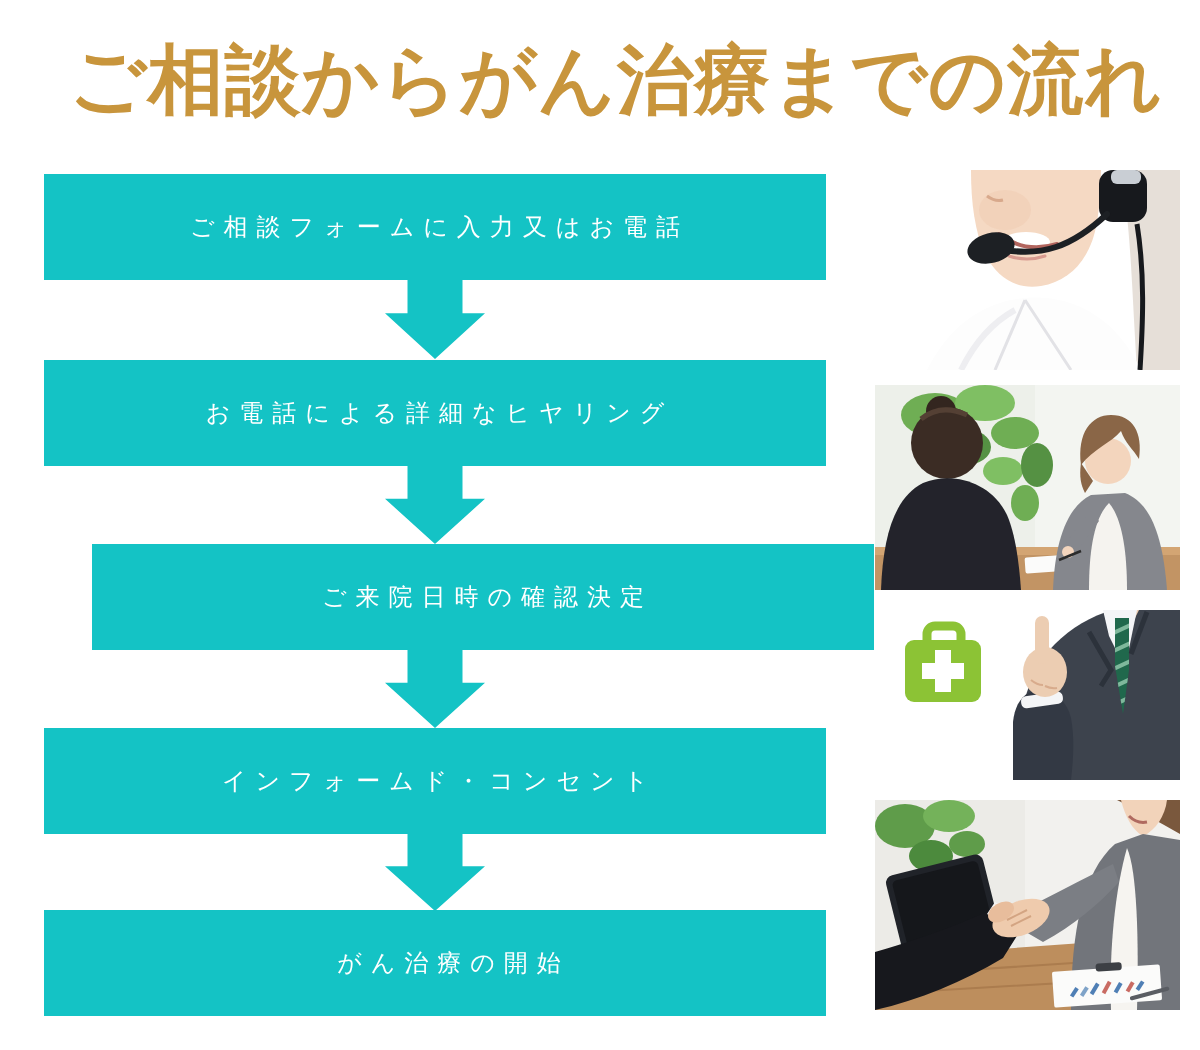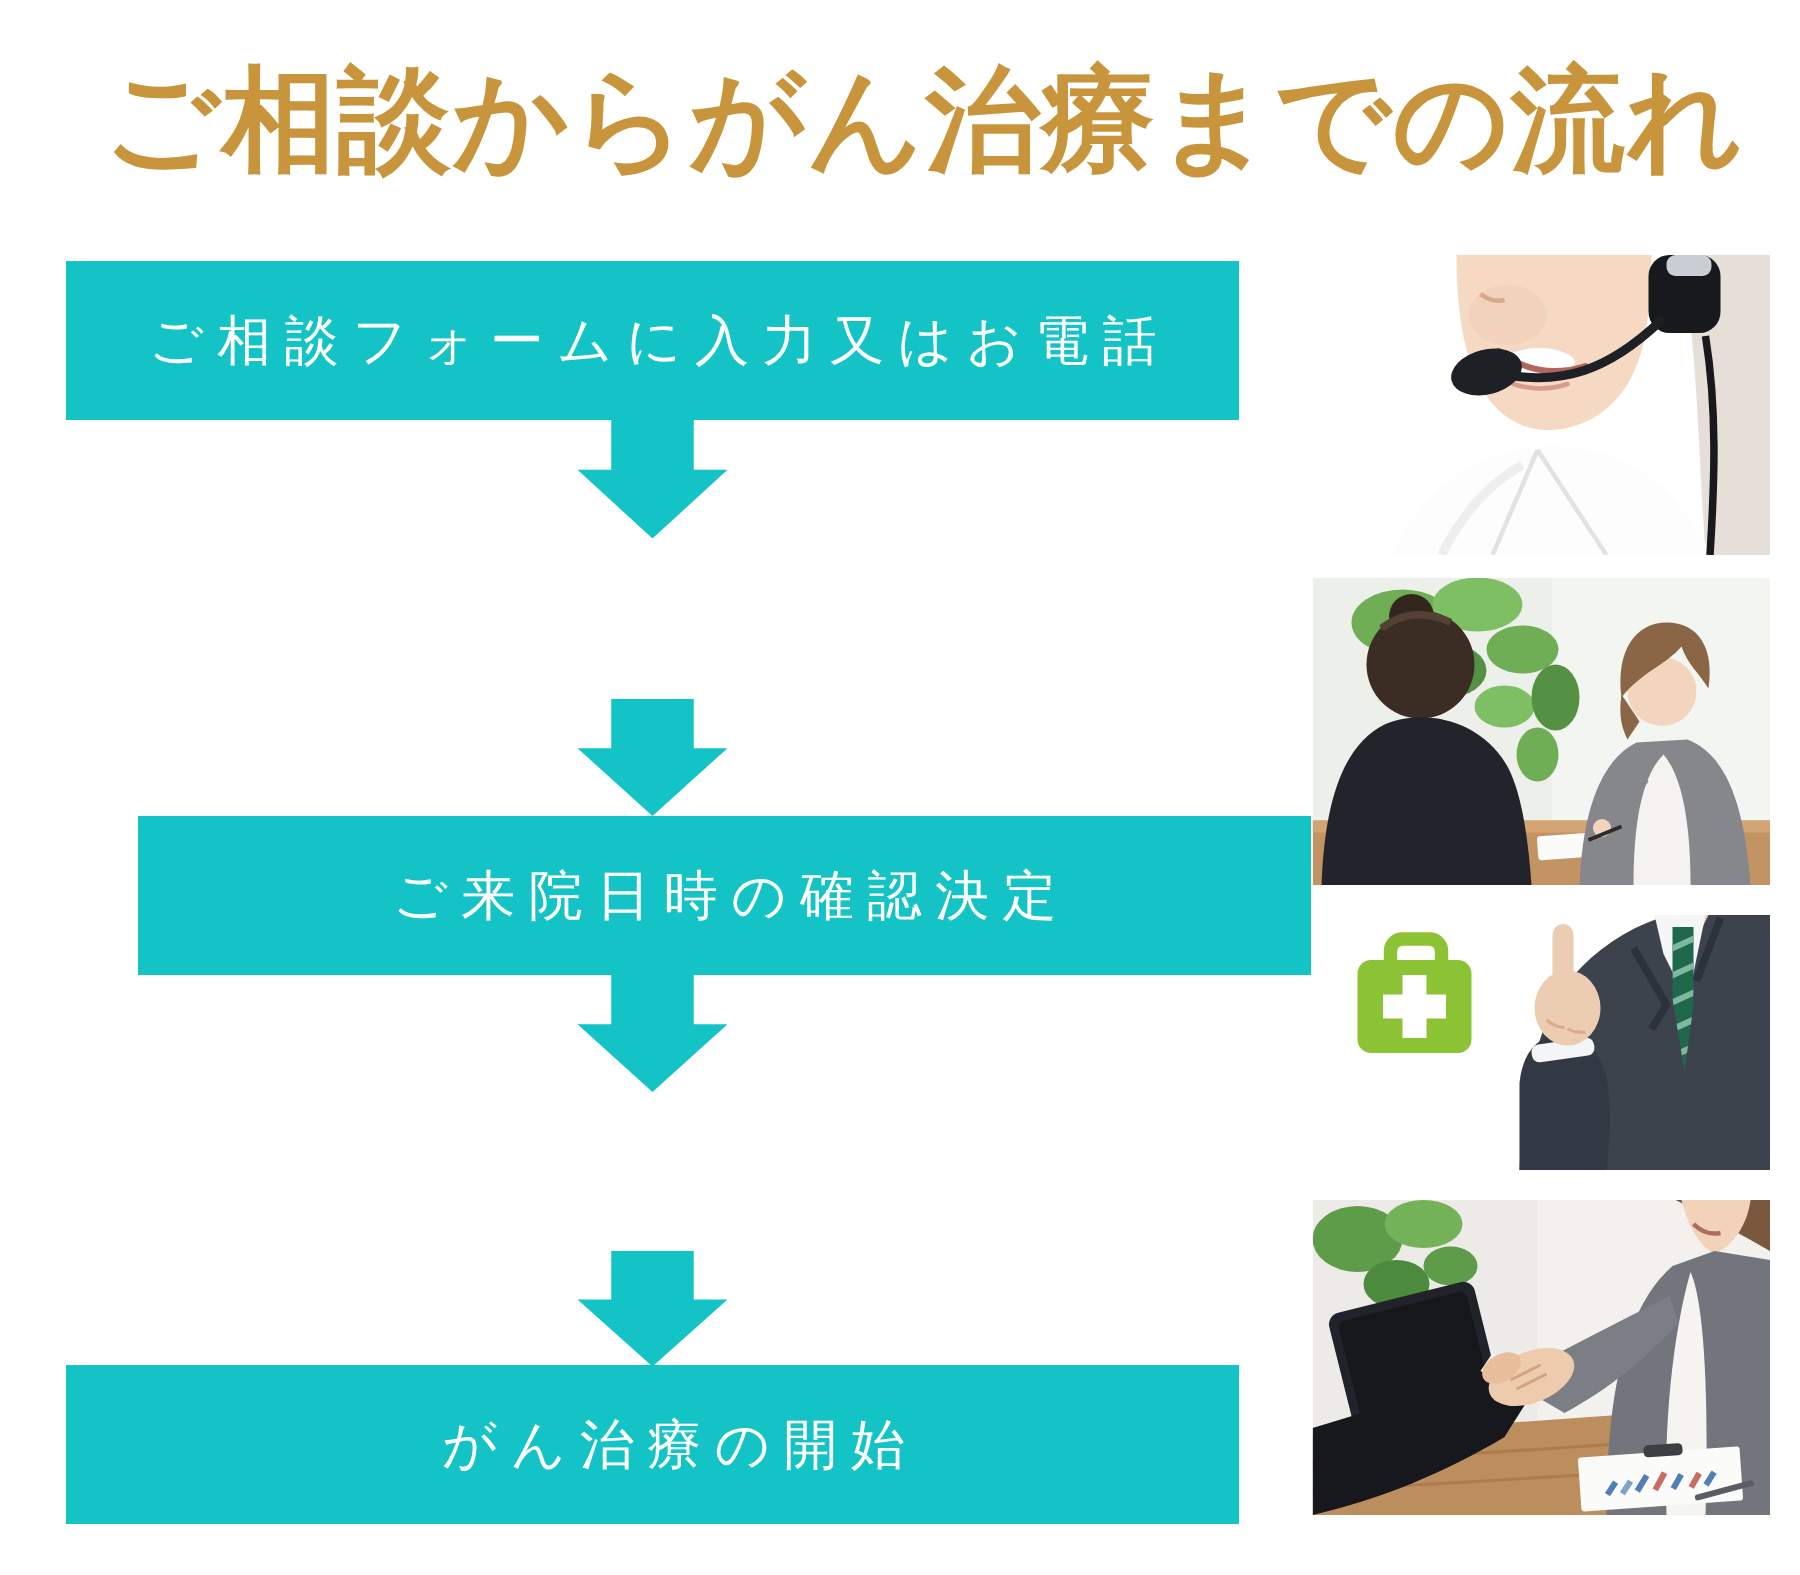--- a/index.html
+++ b/index.html
@@ -10,21 +10,21 @@
   }
   .title{
     position:absolute;top:16px;left:0;width:1200px;margin:16px;
     text-align:center;font-family:"DejaVu Serif","Liberation Serif",serif;
     font-weight:700;font-size:76px;line-height:1.25;letter-spacing:1px;
     color:#c8953c;white-space:nowrap;
   }
   .step{
     position:absolute;left:44px;width:782px;height:106px;
     background:#14c3c5;color:#ffffff;display:flex;align-items:center;justify-content:center;
-    font-size:36px;letter-spacing:9px;padding-left:9px;box-sizing:border-box;white-space:nowrap;
+    font-size:24px;letter-spacing:9px;padding-left:9px;box-sizing:border-box;white-space:nowrap;
   }
   .step-1{top:174px;} .step-2{top:360px;} .step-3{top:544px;margin-left:48px;} .step-4{top:728px;} .step-5{top:910px;padding-left:37px;}
   .arrow{
     position:absolute;left:385px;width:100px;background:#14c3c5;
     clip-path:polygon(22.5% 0,77.5% 0,77.5% 42%,100% 42%,50% 100%,0% 42%,22.5% 42%);
   }
   .arrow-1{top:280px;height:79px;} .arrow-2{top:466px;height:78px;}
   .arrow-3{top:650px;height:78px;} .arrow-4{top:834px;height:77px;}
   .photo{position:absolute;left:875px;width:305px;margin:0;overflow:hidden;}
   .photo svg{display:block;width:100%;height:100%;}
@@ -36,27 +36,33 @@
 
 <div class="page">
 
   <h1 class="title">ご相談からがん治療までの流れ</h1>
 
   <div class="step step-1">
     <span>ご相談フォームに入力又はお電話</span>
   </div>
   <div class="arrow arrow-1"></div>
 
+  <div class="step step-2">
+    <span>お電話による詳細なヒヤリング</span>
+  </div>
   <div class="arrow arrow-2"></div>
 
   <div class="step step-3">
     <span>ご来院日時の確認決定</span>
   </div>
   <div class="arrow arrow-3"></div>
 
+  <div class="step step-4">
+    <span>インフォームド・コンセント</span>
+  </div>
   <div class="arrow arrow-4"></div>
 
   <div class="step step-5">
     <span>がん治療の開始</span>
   </div>
 
   <figure class="photo photo-1" role="img" aria-label="smiling call-center operator woman wearing a headset">
     <svg viewBox="0 0 305 200" xmlns="http://www.w3.org/2000/svg">
       <rect width="305" height="200" fill="#ffffff"></rect>
       <path d="M236,0 L305,0 L305,200 L262,200 C258,140 256,70 250,30 C246,14 241,5 236,0 Z" fill="#cdbfb2" opacity="0.5"></path>

